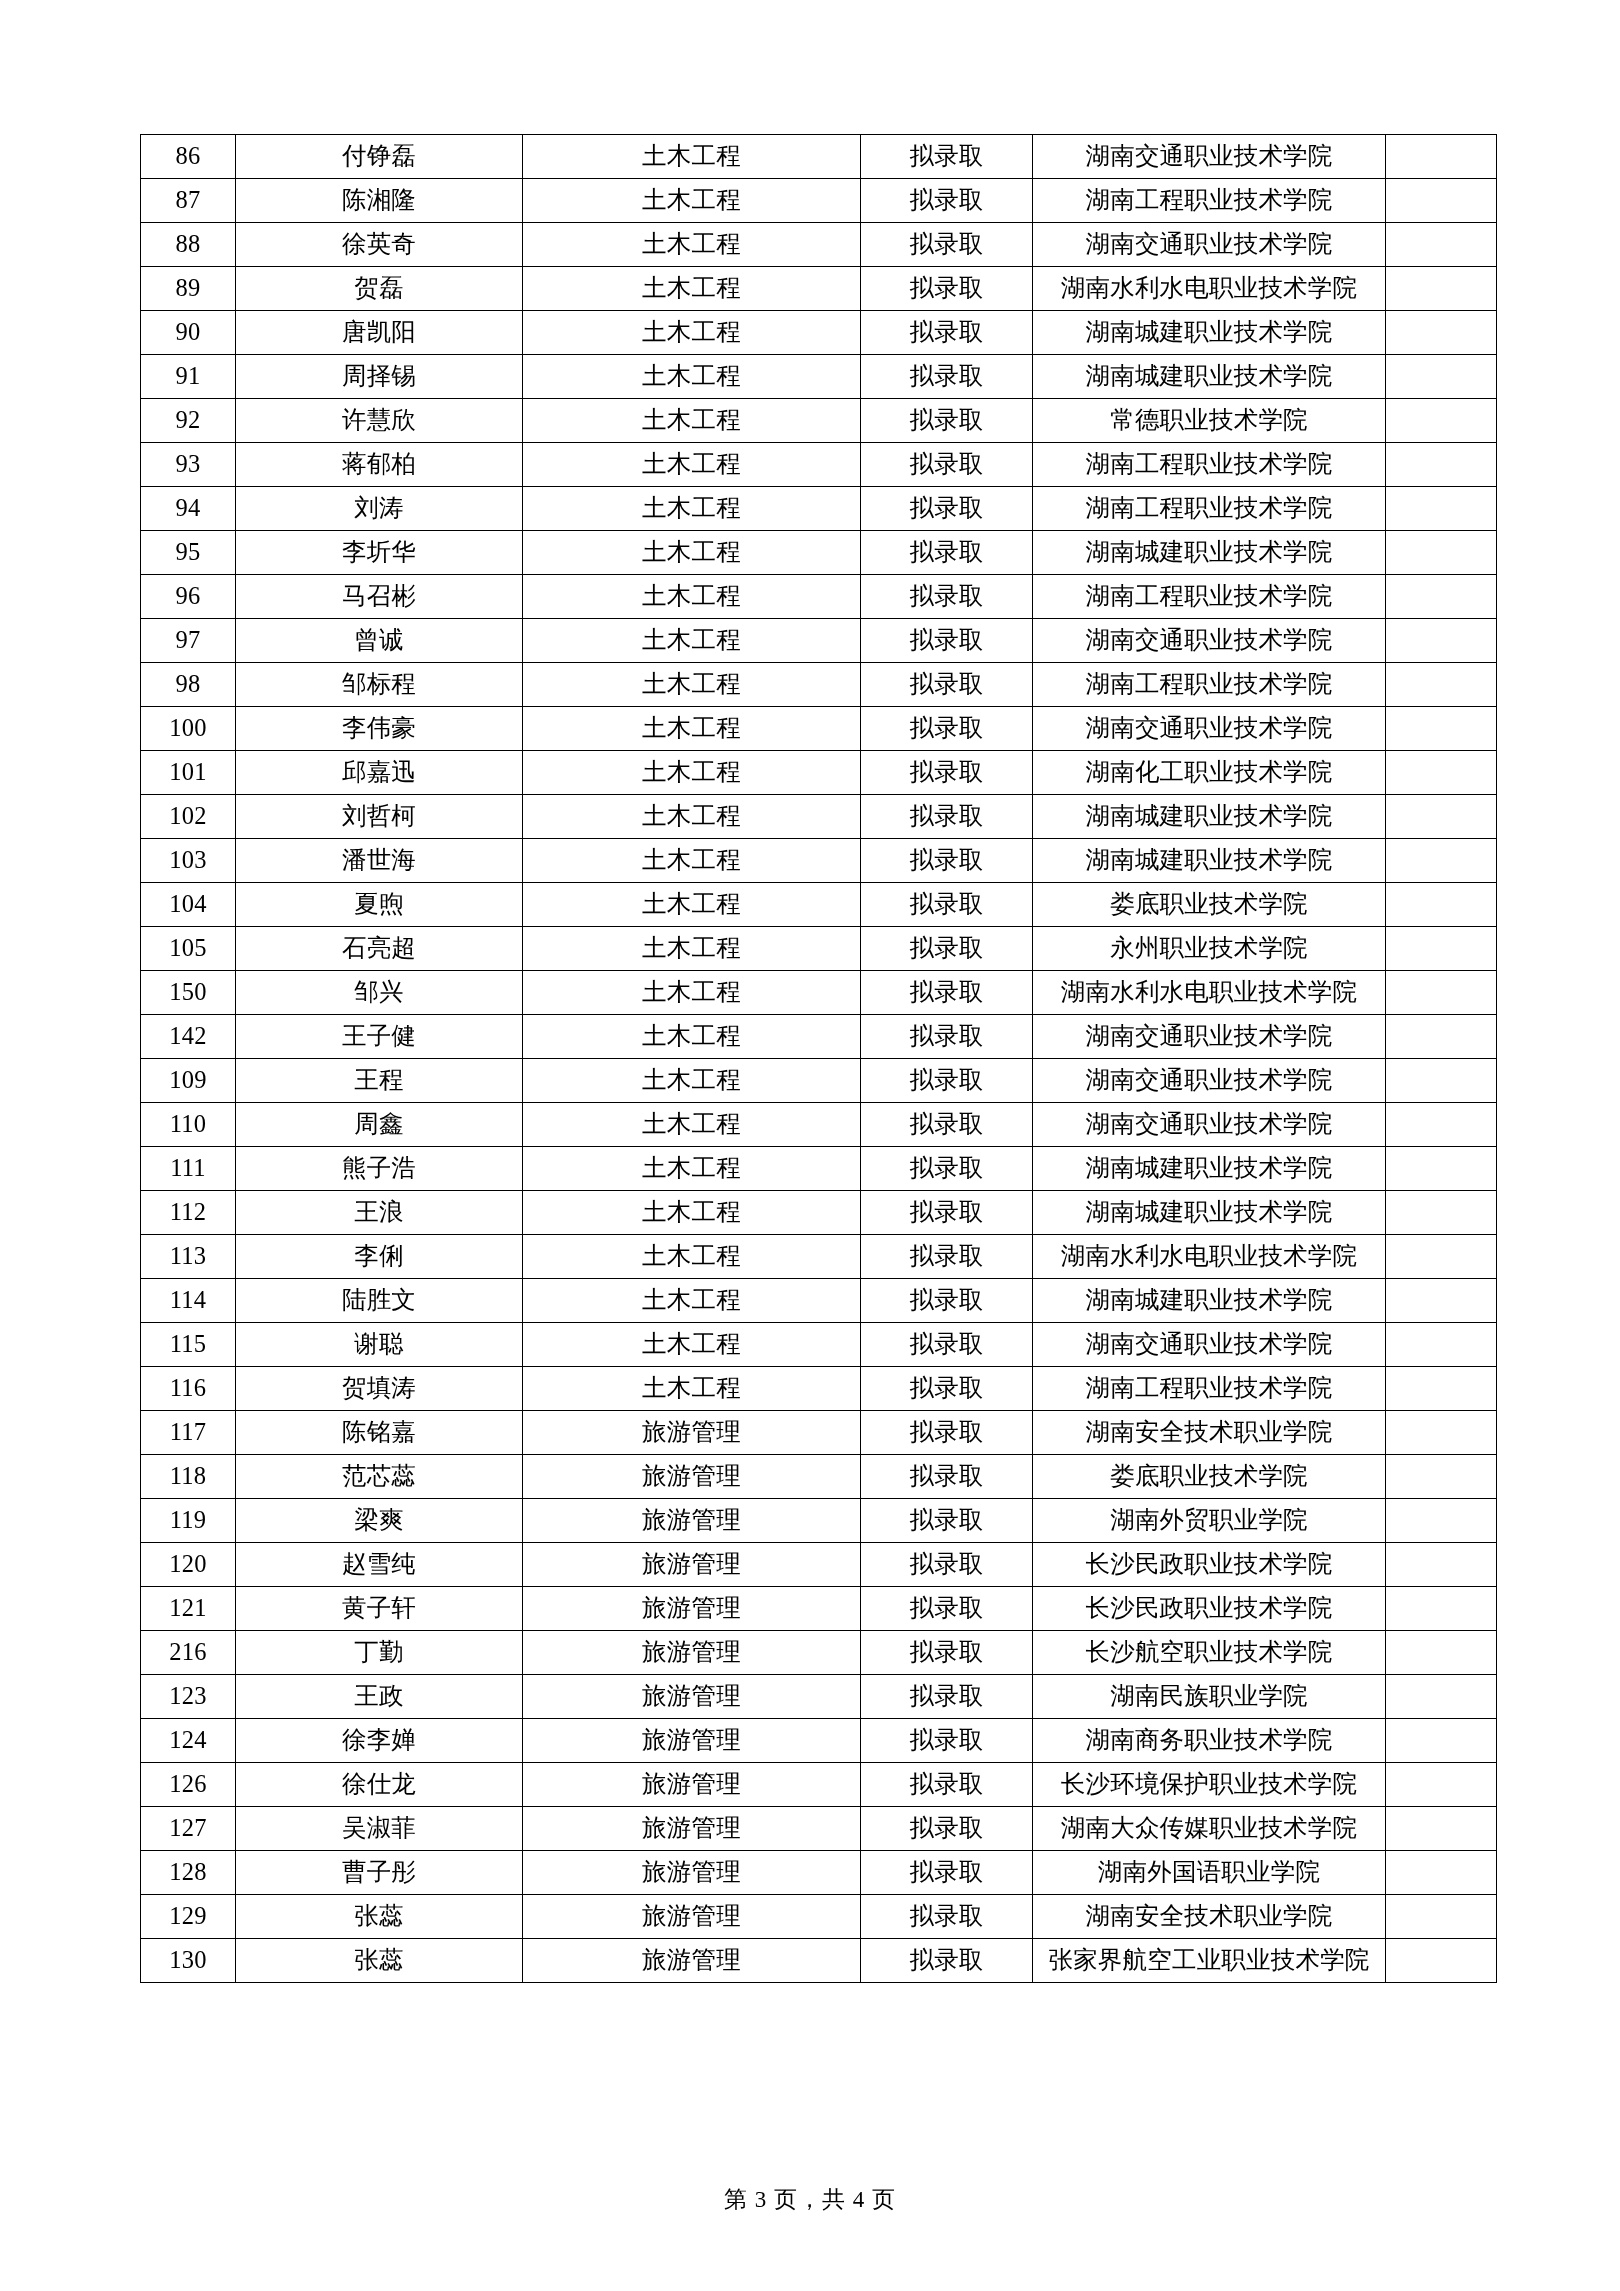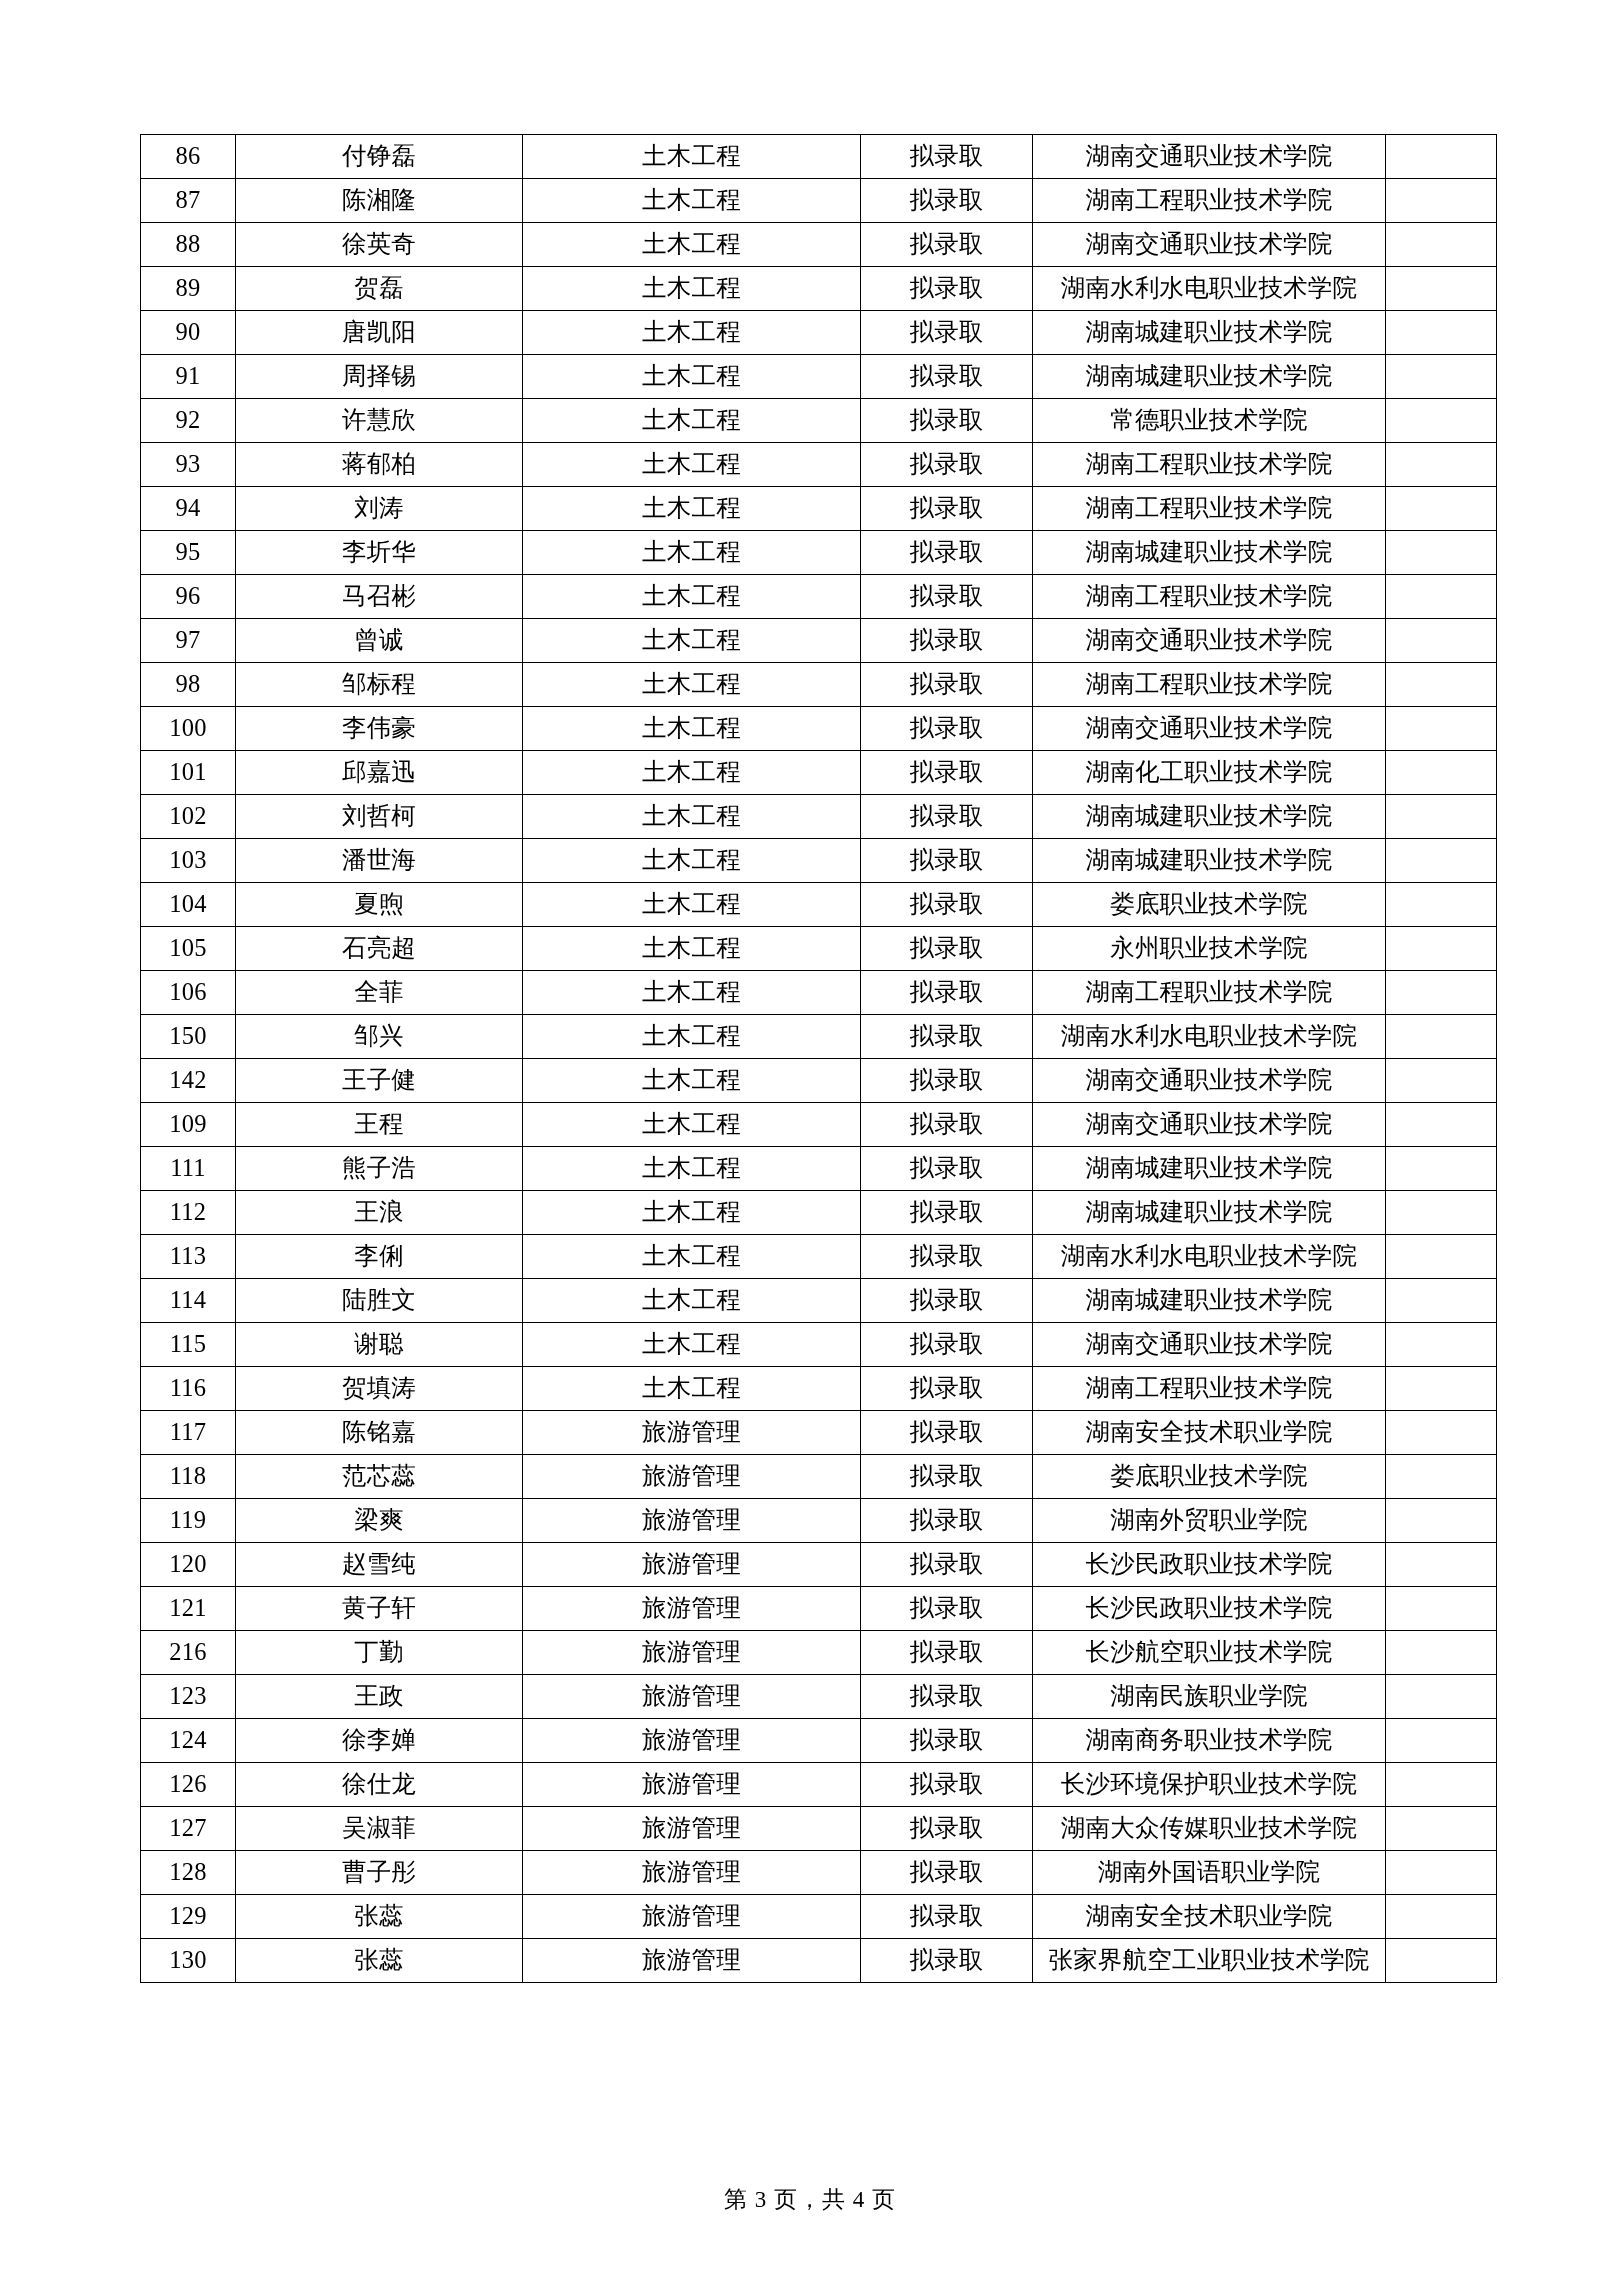--- a/index.html
+++ b/index.html
@@ -224,46 +224,46 @@
           </tr>
           <tr>
             <td class="c-index">105</td>
             <td class="c-name">石亮超</td>
             <td class="c-major">土木工程</td>
             <td class="c-status">拟录取</td>
             <td class="c-school">永州职业技术学院</td>
             <td class="c-extra"></td>
           </tr>
           <tr>
-            <td class="c-index">106</td>
-            <td class="c-name">全菲</td>
-            <td class="c-major">土木工程</td>
-            <td class="c-status">拟录取</td>
-            <td class="c-school">湖南工程职业技术学院</td>
-            <td class="c-extra"></td>
-          </tr>
-          <tr>
             <td class="c-index">150</td>
             <td class="c-name">邹兴</td>
             <td class="c-major">土木工程</td>
             <td class="c-status">拟录取</td>
             <td class="c-school">湖南水利水电职业技术学院</td>
             <td class="c-extra"></td>
           </tr>
           <tr>
             <td class="c-index">142</td>
             <td class="c-name">王子健</td>
             <td class="c-major">土木工程</td>
             <td class="c-status">拟录取</td>
             <td class="c-school">湖南交通职业技术学院</td>
             <td class="c-extra"></td>
           </tr>
           <tr>
             <td class="c-index">109</td>
             <td class="c-name">王程</td>
+            <td class="c-major">土木工程</td>
+            <td class="c-status">拟录取</td>
+            <td class="c-school">湖南交通职业技术学院</td>
+            <td class="c-extra"></td>
+          </tr>
+          <tr>
+            <td class="c-index">110</td>
+            <td class="c-name">周鑫</td>
             <td class="c-major">土木工程</td>
             <td class="c-status">拟录取</td>
             <td class="c-school">湖南交通职业技术学院</td>
             <td class="c-extra"></td>
           </tr>
           <tr>
             <td class="c-index">111</td>
             <td class="c-name">熊子浩</td>
             <td class="c-major">土木工程</td>
             <td class="c-status">拟录取</td>

